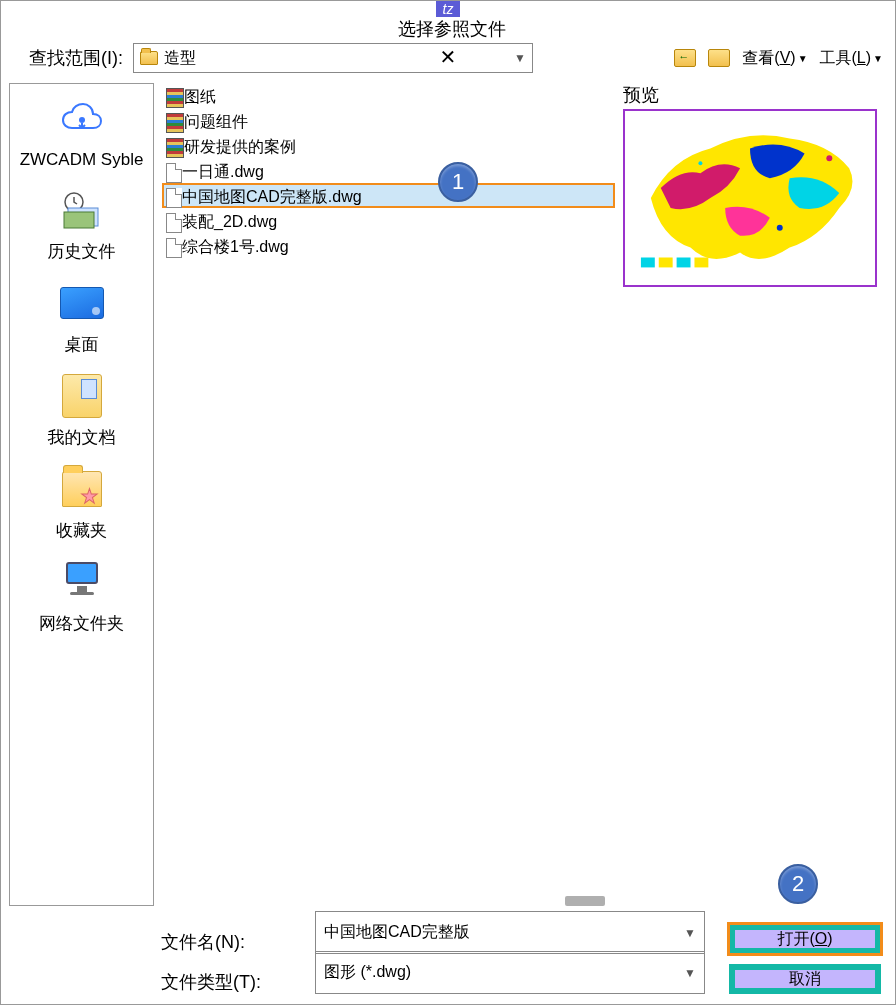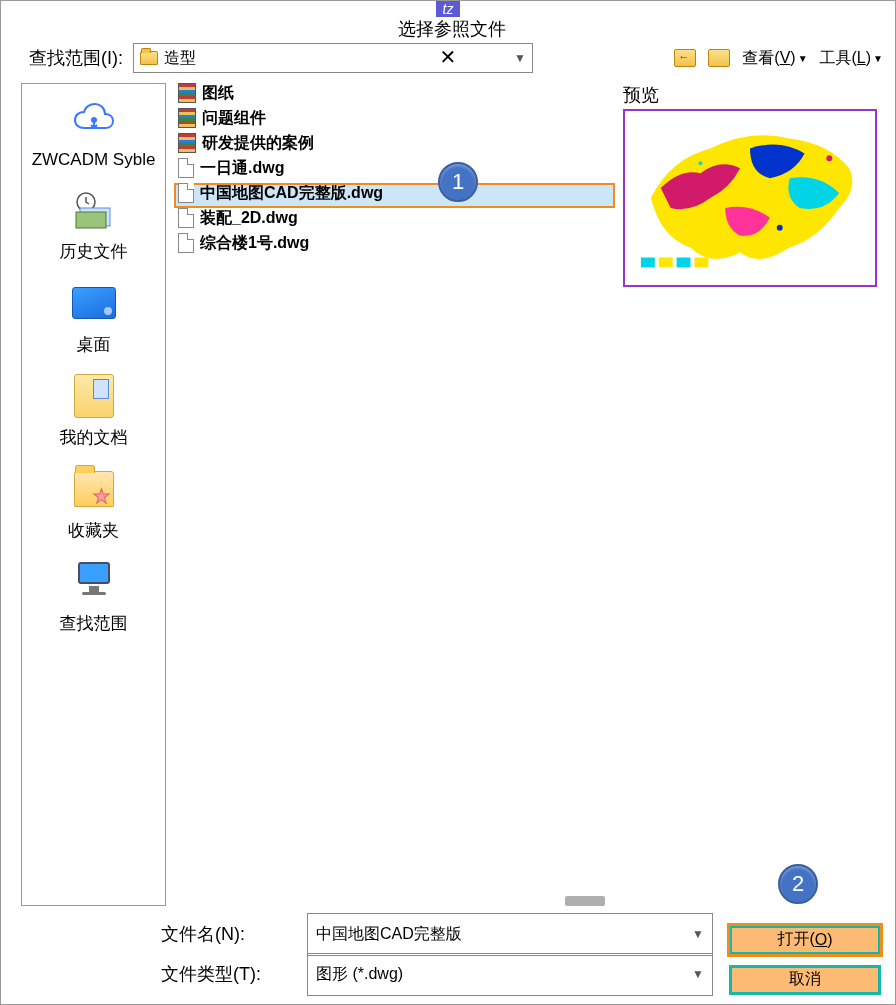--- a/index.html
+++ b/index.html
@@ -17,21 +17,21 @@
 .combo-left { display:flex; align-items:center; }
 .combo-caret { font-size:12px; color:#555; }
 .tb-right { margin-left: auto; display: flex; align-items: center; gap: 12px; }
 .small-folder { width: 22px; height: 18px; background: linear-gradient(#fde089,#f2c04e); border: 1px solid #b8860b; border-radius: 2px; position: relative; }
 .small-folder.arrow::after { content:'←'; position:absolute; left:3px; top:-1px; font-size:11px; color:#006400; font-weight:bold; }
 .menu-item { font-size: 18px; display: flex; align-items: center; }
 .menu-item u { text-decoration: underline; }
 .menu-caret { font-size: 10px; margin-left: 2px; }
 
 .body-area { flex: 1; display: flex; }
-.places { width: 145px; border: 1px solid #999; margin: 4px 0 4px 20px; display: flex; flex-direction: column; align-items: center; padding-top: 8px; gap: 0; overflow:hidden; }
+.places { width: 145px; border: 1px solid #999; margin: 4px 0 4px 8px; display: flex; flex-direction: column; align-items: center; padding-top: 8px; gap: 0; overflow:hidden; }
 .place { display: flex; flex-direction: column; align-items: center; width: 100%; padding: 4px 0 12px; cursor: pointer; }
 .place-icon { width: 48px; height: 48px; display: flex; align-items: center; justify-content: center; }
 .place-label { font-size: 17px; margin-top: 6px; }
 
 .cloud-svg { width:44px; height:36px; }
 .hist-svg { width:44px; height:40px; }
 .desk { width:44px; height:32px; background: linear-gradient(160deg,#3aa0ff,#1b6be0); border:1px solid #1558b0; border-radius:3px; position:relative; }
 .desk::after { content:''; position:absolute; right:3px; bottom:3px; width:8px; height:8px; background:#fff; border-radius:50%; opacity:0.6; }
 .docs { width:40px; height:44px; background: linear-gradient(#fde9aa,#f9d36a); border:1px solid #d4a83c; border-radius:3px; position:relative; }
 .docs::after { content:''; position:absolute; right:4px; top:4px; width:14px; height:18px; background:#cfe3ff; border:1px solid #5a8cd6; }
@@ -43,41 +43,41 @@
 .net .mon.a { left:0; top:14px; }
 .net .mon.b { left:20px; top:0; }
 .net::after { content:''; position:absolute; left:10px; top:12px; width:16px; height:12px; border-top:2px solid #1558b0; transform:rotate(-35deg); }
 .pc { width:44px; height:40px; position:relative; }
 .pc .screen { position:absolute; left:6px; top:0; width:32px; height:22px; background:#3aa0ff; border:2px solid #4b4b66; border-radius:3px; }
 .pc .stand { position:absolute; left:17px; top:24px; width:10px; height:6px; background:#777; }
 .pc .base { position:absolute; left:10px; top:30px; width:24px; height:3px; background:#777; border-radius:2px; }
 
 .center { flex: 1; display: flex; flex-direction: column; padding: 4px 8px 0 8px; min-width: 0; }
 .file-list { flex: 1; border: 0; position: relative; overflow: hidden; }
-.file-row { display: flex; align-items: flex-start; height: 25px; padding-left: 4px; gap: 6px; cursor: pointer; font-weight: bold; }
+.file-row { display: flex; align-items: flex-end; height: 25px; padding-left: 4px; cursor: pointer; }
 .file-row.selected { background: #cde6f7; outline: 2px solid #f28c1a; outline-offset: -2px; }
 .archive-icn { width: 18px; height: 20px; background: repeating-linear-gradient(#c13b3b 0 3px,#e6c45a 3px 6px,#2b7dd4 6px 9px,#2f8c3a 9px 12px); border:1px solid #555; }
 .doc-icn { width: 16px; height: 20px; border: 1px solid #888; background: #fff; position: relative; }
 .doc-icn::after { content:''; position:absolute; right:-1px; top:-1px; width:6px; height:6px; background:#fff; border-left:1px solid #888; border-bottom:1px solid #888; }
 .scroll-handle { position:absolute; right:10px; bottom:4px; width:40px; height:10px; background:#afafaf; border-radius:2px; }
 
 .callout { position: absolute; width: 40px; height: 40px; border-radius: 50%; background: #4472c4; color: #fff; display: flex; align-items: center; justify-content: center; font-size: 22px; border: 2px solid #3a5fa0; box-shadow: inset 0 2px 3px rgba(255,255,255,0.3); }
 #callout1 { left: 438px; top: 162px; }
 #callout2 { left: 778px; top: 864px; }
 
 .preview-panel { width: 272px; padding: 4px 14px 0 0; }
 .preview-label { font-size: 18px; margin-bottom: 2px; }
 .preview-box { border: 2px solid #9a33cc; width: 254px; height: 178px; padding: 6px; display:flex; align-items:center; justify-content:center; }
 .map-svg { width: 100%; height: 100%; }
 
 .bottom { padding: 4px 14px 10px 160px; }
-.brow { display: flex; align-items: center; height: 40px; gap: 16px; }
+.brow { display: flex; align-items: flex-end; height: 40px; gap: 24px; }
 .blabel { width: 130px; font-size: 18px; }
 .bcombo { flex: 1; border: 1px solid #888; height: 43px; display: flex; align-items: center; justify-content: space-between; padding: 0 8px; font-size: 18px; max-width: 420px; }
-.bbtn { width: 152px; height: 30px; border: 3px solid #14b8a6; background: #fdba74; font-size: 18px; display: flex; align-items: center; justify-content: center; margin-top: 11px; }
+.bbtn { width: 152px; height: 30px; border: 6px solid #14b8a6; background: #c4b5fd; font-size: 18px; display: flex; align-items: center; justify-content: center; margin-top: 11px; }
 .bbtn.primary { outline: 3px solid #f28c1a; outline-offset: -1px; }
 </style>
 </head>
 <body>
 
 <div class="window">
   <div class="titlebar">
     <div class="app-icon">tz</div>
     <div class="title-text">选择参照文件</div>
     <div class="close-icon">✕</div>
@@ -152,21 +152,21 @@
         <div class="place-label">收藏夹</div>
       </div>
       <div class="place">
         <div class="place-icon">
             <div class="pc">
               <div class="screen"></div>
               <div class="stand"></div>
               <div class="base"></div>
             </div>
           </div>
-        <div class="place-label">查找范围</div>
+        <div class="place-label">网络文件夹</div>
       </div>
     </div>
 
     <div class="center">
       <div class="file-list" id="file-list">
         <div class="file-row">
             <span class="archive-icn"></span>
             <span>图纸</span>
           </div>
           <div class="file-row">

